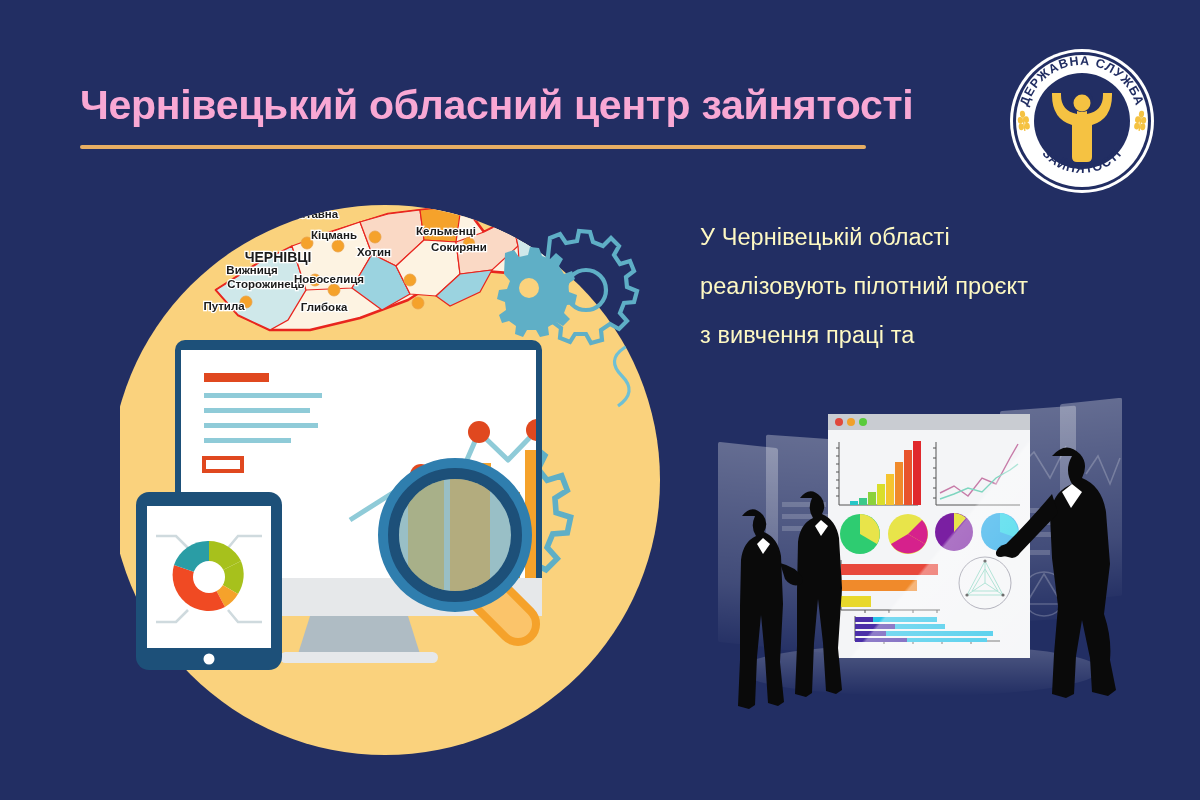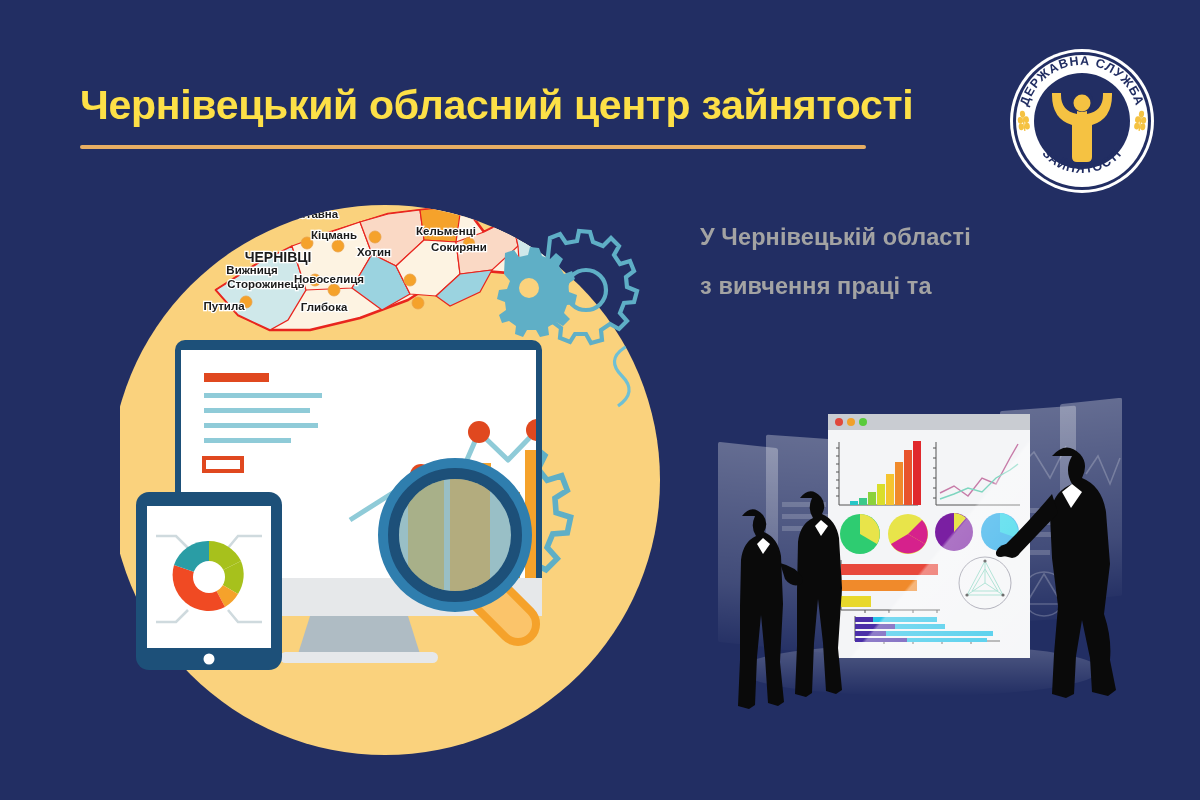--- a/index.html
+++ b/index.html
@@ -6,36 +6,36 @@
   html,body { background:#16204a; }
   body {
     width:1200px; height:800px; position:relative; overflow:hidden;
     background:#222E63;
     font-family:"Liberation Sans", sans-serif;
   }
 
   
   .page-title{
     position:absolute; left:80px; top:82px;
-    font-size:41px; font-weight:700; color:#fde047;
+    font-size:41px; font-weight:700; color:#f9a8d4;
     letter-spacing:-0.3px; white-space:nowrap;
   }
   .title-rule{
     position:absolute; left:80px; top:145px; width:786px; height:4px;
     background:#E8AE63; border-radius:2px;
   }
 
   
   .logo{ position:absolute; left:1008px; top:47px; width:148px; height:148px; }
   .logo svg{ display:block; }
 
   
   .lede{ position:absolute; left:700px; top:213px; width:460px; }
   .lede p{
-    color:#a3a3a3; font-size:23.5px; font-weight:700;
+    color:#fef9c3; font-size:23.5px; font-weight:400;
     line-height:49px; letter-spacing:0.1px; white-space:nowrap;
   }
 
   
   .illo-left{ position:absolute; left:120px; top:170px; width:560px; height:600px; }
   .illo-left > svg{ display:block; }
 
   
   .illo-right{ position:absolute; left:700px; top:398px; width:440px; height:330px; }
   .illo-right > svg{ display:block; }
@@ -87,20 +87,21 @@
       <path d="M44,48 q0,24 20,30 l0,32 q0,5 5,5 l10,0 q5,0 5,-5 l0,-32 q20,-6 20,-30
                l0,-2 -9,0 0,2 q0,16 -16,19 l0,-12 -10,0 0,12 q-16,-3 -16,-19 l0,-2 -9,0 z"></path>
       <circle cx="74" cy="54" r="11" fill="#222E63"></circle>
       <circle cx="74" cy="56" r="8.5" fill="#F5C242"></circle>
     </g>
   </svg>
 </div>
 
 <div class="lede">
   <p>У Чернівецькій області</p>
+  <p>реалізовують пілотний проєкт</p>
   <p>з вивчення праці та</p>
 </div>
 
 <div class="illo-left">
   <svg width="560" height="600" viewBox="0 0 560 600" xmlns="http://www.w3.org/2000/svg">
     <defs>
       <clipPath id="circClip">
           <circle cx="265" cy="310" r="275"></circle>
         </clipPath>
       <clipPath id="screenClip">

